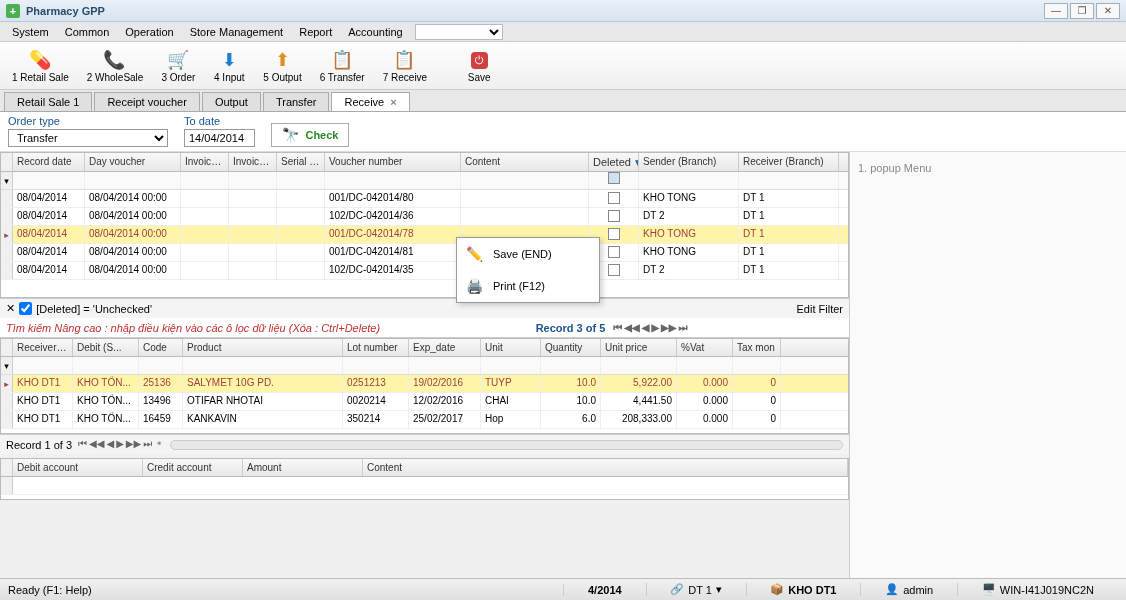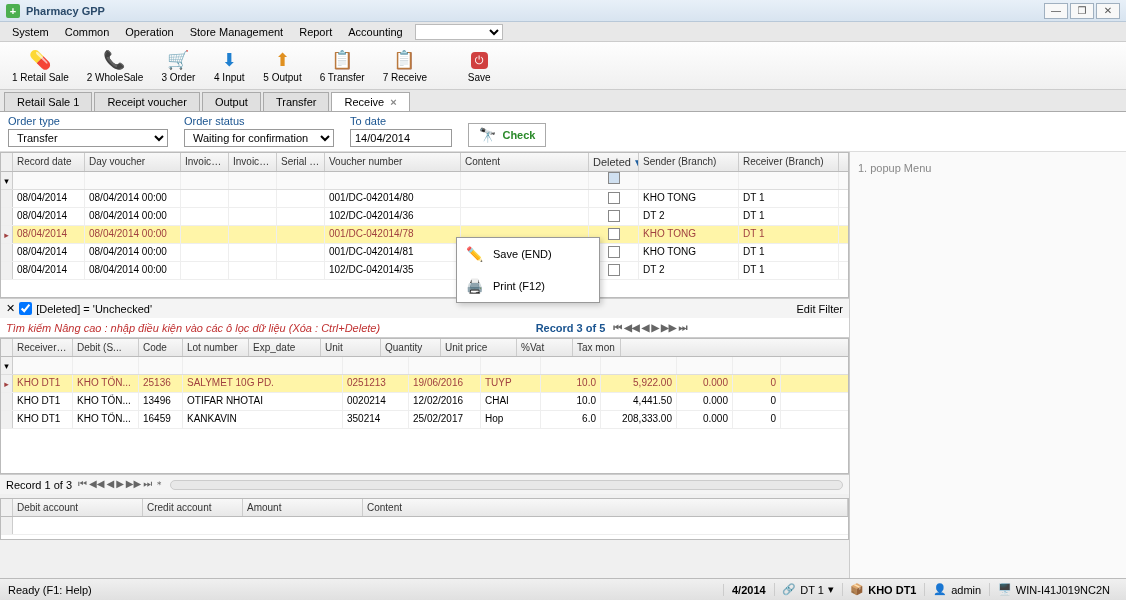--- a/index.html
+++ b/index.html
@@ -47,21 +47,21 @@
 .advbar-left { color: #c03030; font-style: italic; }
 .advbar-center { color: #1a5490; font-weight: bold; display: flex; align-items: flex-end; gap: 8px; }
 .navbtns { display: flex; gap: 2px; }
 .navbtns span { cursor: pointer; color: #666; font-size: 10px; }
 .detail-grid { flex: 0 0 auto; }
 .bottom-grid { margin-top: auto; }
 .pager { height: 20px; border-top: 1px solid #ccc; display: flex; align-items: center; padding: 0 6px; gap: 6px; background: #f4f4f4; }
 .pager .sb { flex: 1; height: 10px; background: #e8e8e8; border: 1px solid #ccc; border-radius: 5px; }
 .statusbar { position: absolute; bottom: 0; left: 0; right: 0; height: 22px; background: linear-gradient(#f0f0f0,#e0e0e0); border-top: 1px solid #bbb; display: flex; align-items: center; padding: 0 8px; }
 .statusbar .sleft { flex: 1; }
-.statusbar .sitem { display: flex; align-items: center; gap: 4px; padding: 0 8px; border-left: 1px solid #ccc; }
+.statusbar .sitem { display: flex; align-items: center; gap: 4px; padding: 0 24px; border-left: 1px solid #ccc; }
 .guide { color: #888; font-size: 11px; line-height: 1.5; }
 .popup { position: absolute; left: 456px; top: 237px; width: 144px; background: #fff; border: 1px solid #999; box-shadow: 2px 2px 6px rgba(0,0,0,.2); z-index: 10; }
 .popup-item { display: flex; align-items: center; gap: 8px; padding: 6px 8px; cursor: pointer; }
 .popup-icon { width: 20px; height: 20px; display: flex; align-items: center; justify-content: center; font-size: 14px; }
 .icon-pill { color: #e07030; }
 .icon-phone { color: #2060c0; }
 .icon-cart { color: #e07030; }
 .icon-input { color: #2080d0; }
 .icon-output { color: #e09020; }
 .icon-transfer { color: #e09020; }
@@ -146,26 +146,22 @@
       <span class="tab-close">×</span>
     </div>
 </div>
 
 <div class="filters">
   <div class="filter-col">
     <label>Order type</label>
     <select class="filter-input" style="width:160px"><option>Transfer</option></select>
   </div>
   <div class="filter-col">
-    <label>Order status</label>
-    <select class="filter-input" style="width:150px"><option>Waiting for confirmation</option></select>
-  </div>
-  <div class="filter-col">
     <label>To date</label>
-    <input class="filter-input" style="width: 102px;" value="14/04/2014">
+    <input class="filter-input" style="width: 71px;" value="14/04/2014">
   </div>
   <div class="checkbtn">
     <span>🔭</span>
     <span>Check</span>
   </div>
 </div>
 
 <div class="main">
   <div class="left">
 
@@ -286,26 +282,27 @@
           <span>◀◀</span>
           <span>◀</span>
           <span>▶</span>
           <span>▶▶</span>
           <span>⏭</span>
         </div>
       </div>
       <span></span>
     </div>
 
-    <div class="grid detail-grid" style="height:136px">
+    <div class="grid detail-grid" style="height:96px">
       <div class="grid-head">
         <div class="markercol"></div>
         <div class="gh" style="width:60px">Receiver (...</div>
         <div class="gh" style="width:66px">Debit (S...</div>
         <div class="gh" style="width:44px">Code</div>
+        <div class="gh" style="width:160px">Product</div>
         <div class="gh" style="width:66px">Lot number</div>
         <div class="gh" style="width:72px">Exp_date</div>
         <div class="gh" style="width:60px">Unit</div>
         <div class="gh" style="width:60px">Quantity</div>
         <div class="gh" style="width:76px">Unit price</div>
         <div class="gh" style="width:56px">%Vat</div>
         <div class="gh" style="width:48px">Tax mon</div>
       </div>
       <div class="grid-filter">
         <div class="markercol">▾</div>
@@ -322,21 +319,21 @@
           <div class="gf" style="width:48px"></div>
       </div>
       <div id="detail-rows">
           <div class="row sel">
             <div class="markercol">▸</div>
             <div class="cell" style="width:60px">KHO DT1</div>
             <div class="cell" style="width:66px">KHO TỔN...</div>
             <div class="cell" style="width:44px">25136</div>
             <div class="cell" style="width:160px">SALYMET 10G PD.</div>
             <div class="cell" style="width:66px">0251213</div>
-            <div class="cell" style="width:72px">19/06/2016</div>
+            <div class="cell" style="width:72px">19/02/2016</div>
             <div class="cell" style="width:60px">TUYP</div>
             <div class="cell r" style="width:60px">10.0</div>
             <div class="cell r" style="width:76px">5,922.00</div>
             <div class="cell r" style="width:56px">0.000</div>
             <div class="cell r" style="width:48px">0</div>
           </div>
           <div class="row">
             <div class="markercol"></div>
             <div class="cell" style="width:60px">KHO DT1</div>
             <div class="cell" style="width:66px">KHO TỔN...</div>

